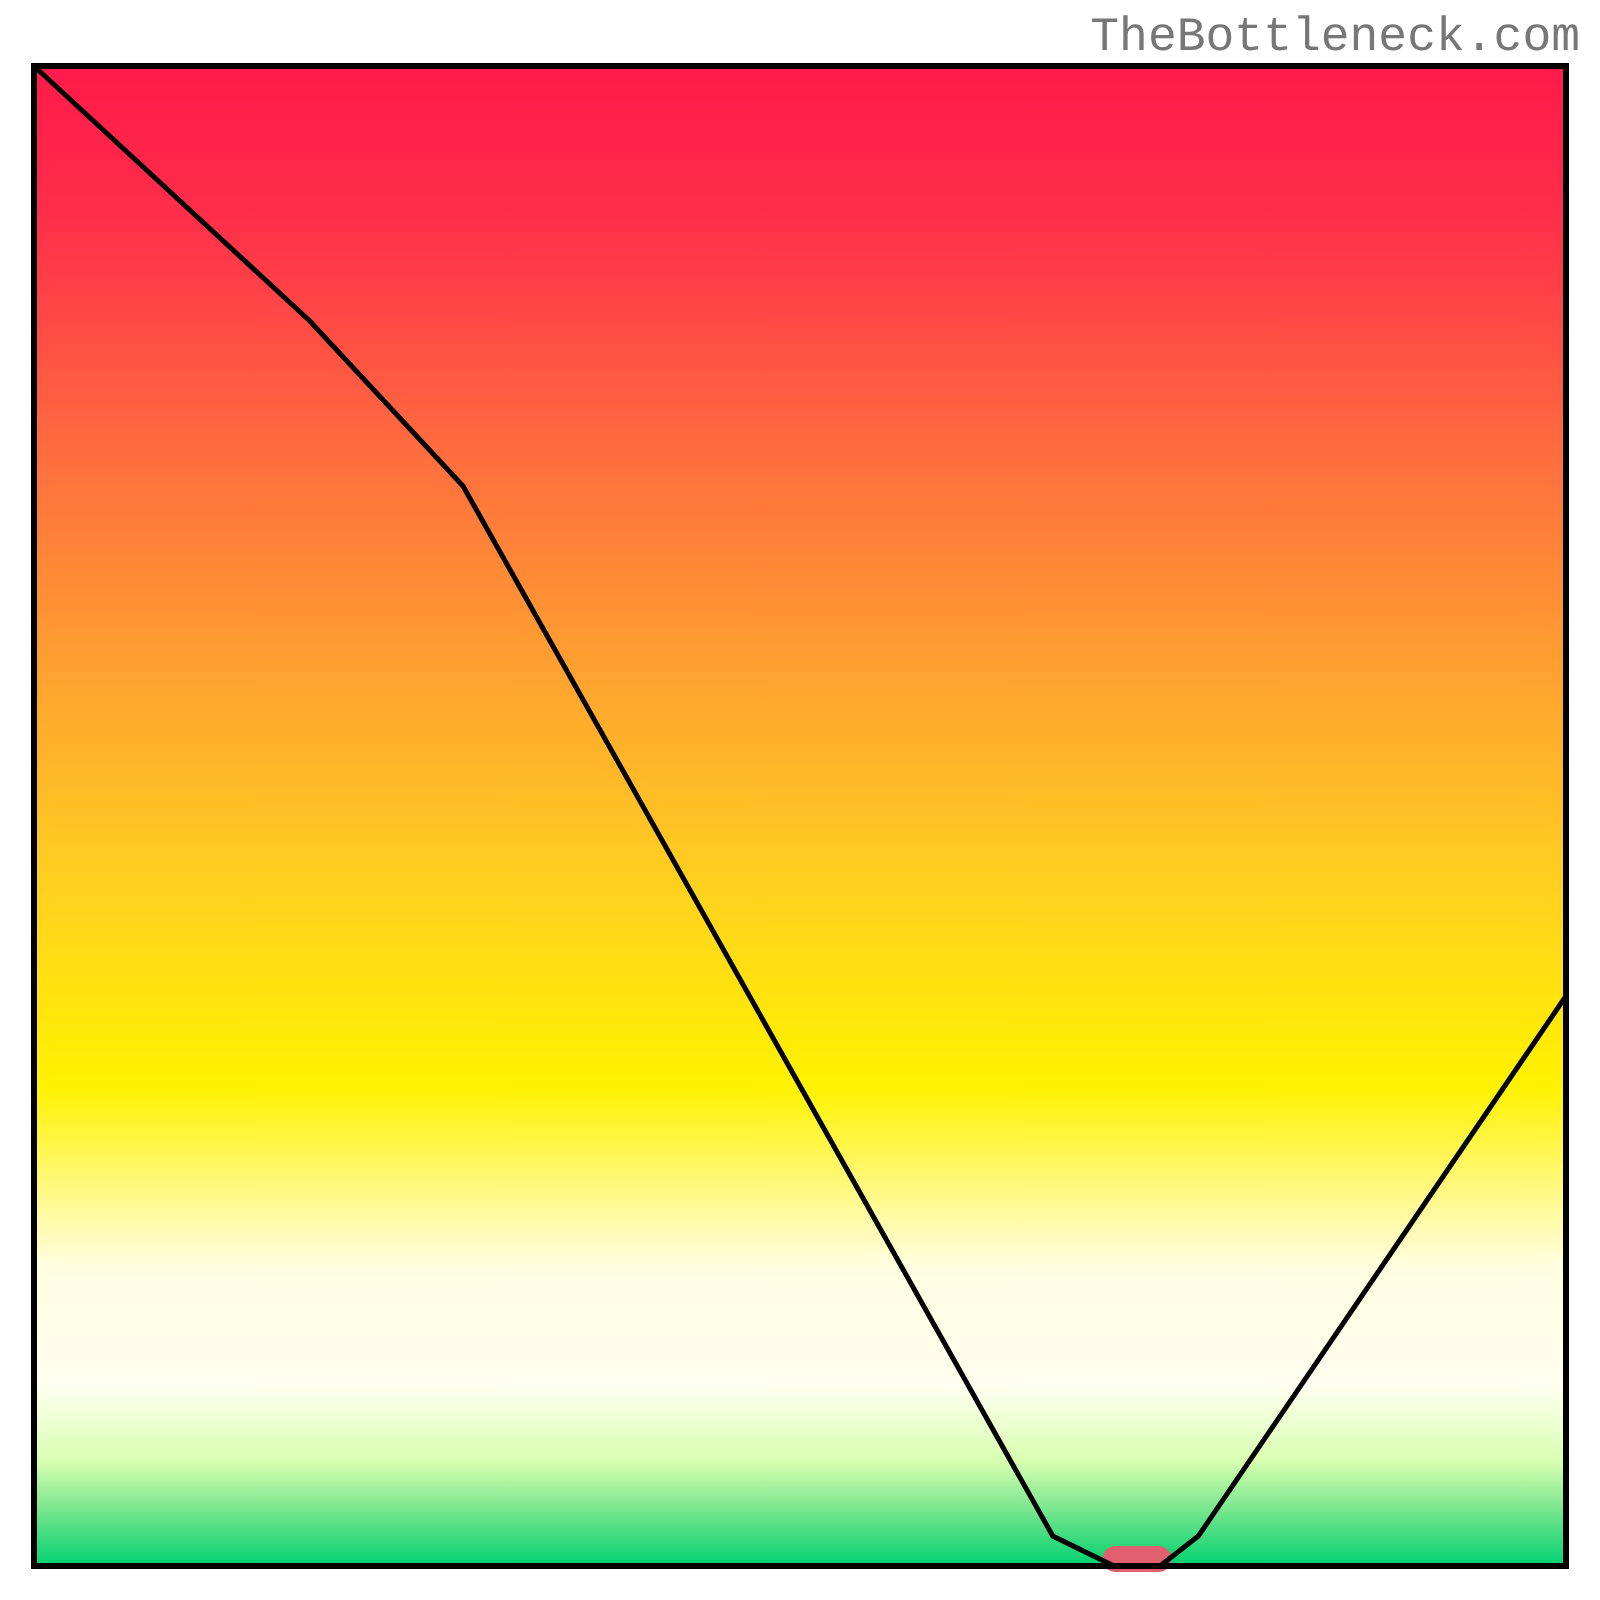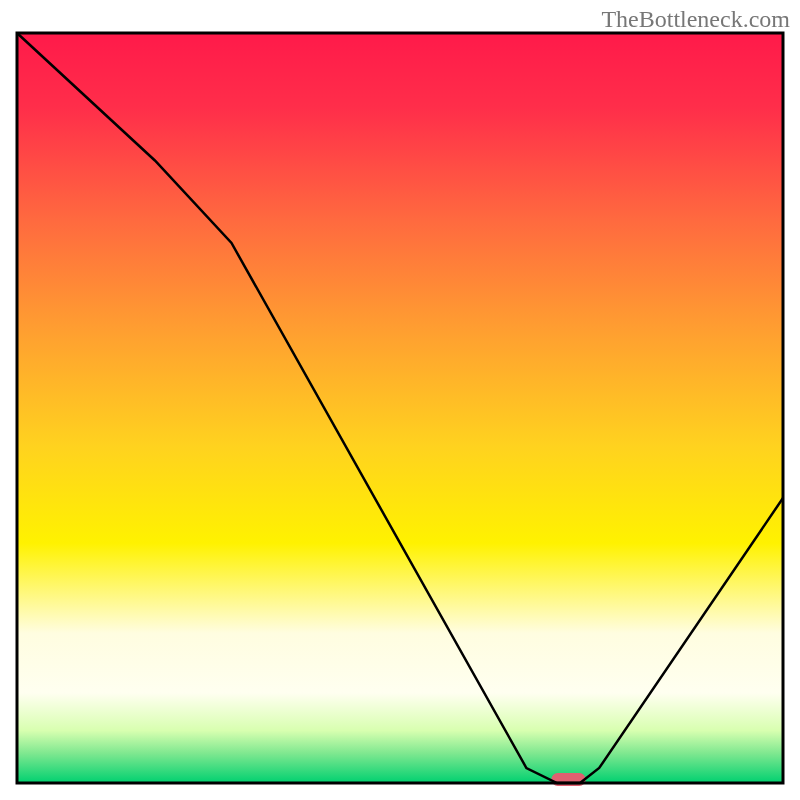--- a/index.html
+++ b/index.html
@@ -11,21 +11,21 @@
   .chart-container {
     position: relative;
     width: 800px;
     height: 800px;
   }
   .watermark {
     position: absolute;
     top: 6px;
     right: 10px;
     font-size: 24px;
-    font-family: Liberation Serif, serif;
+    font-family: Liberation Mono, monospace;
     color: #777777;
     z-index: 10;
   }
   svg {
     display: block;
   }
 </style>
 </head>
 <body>
 

